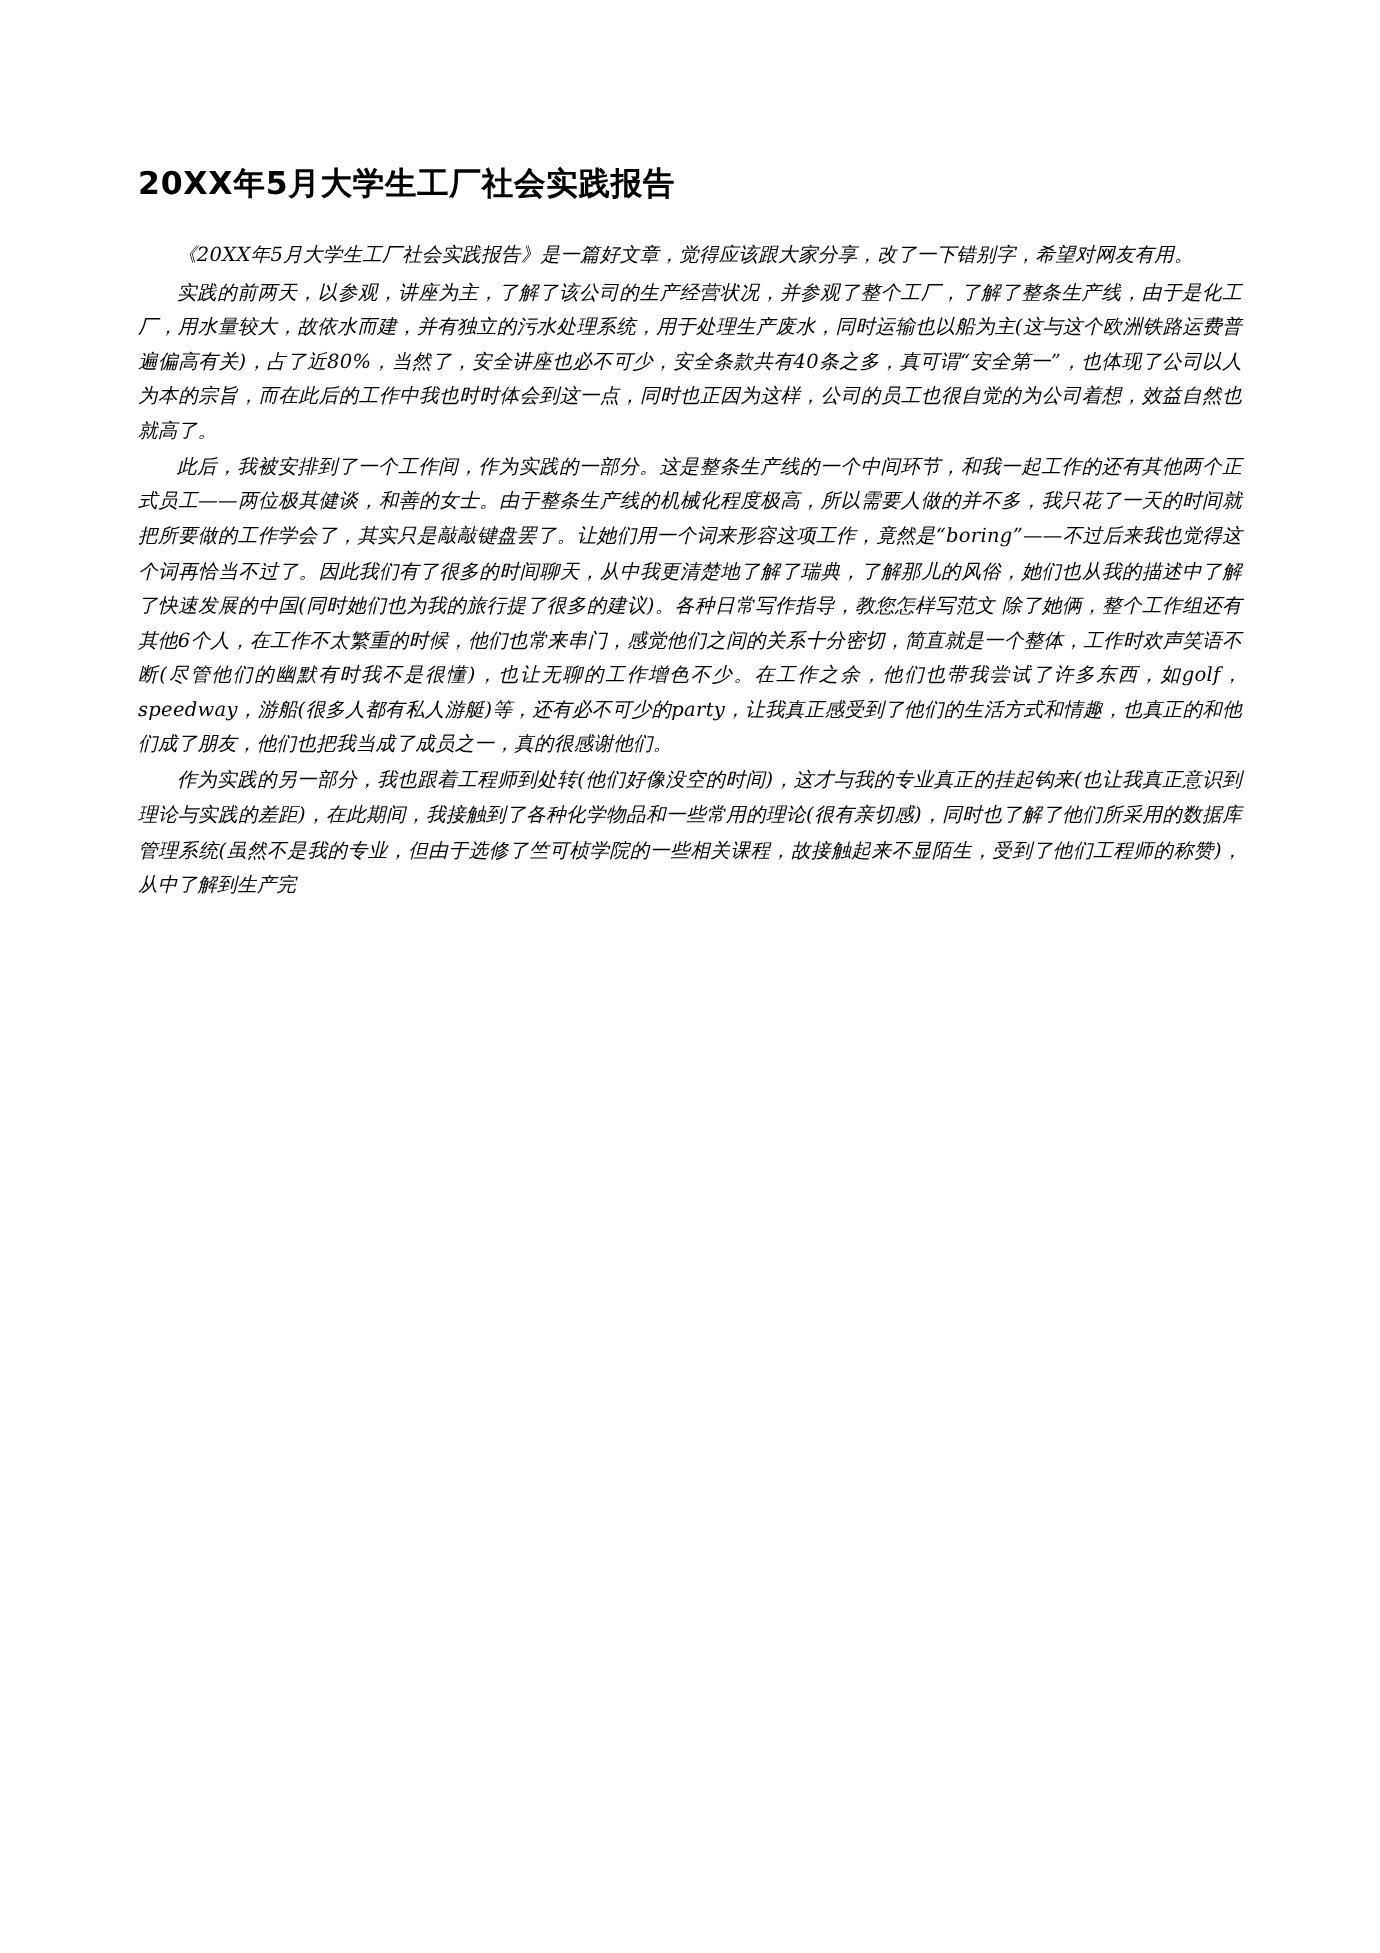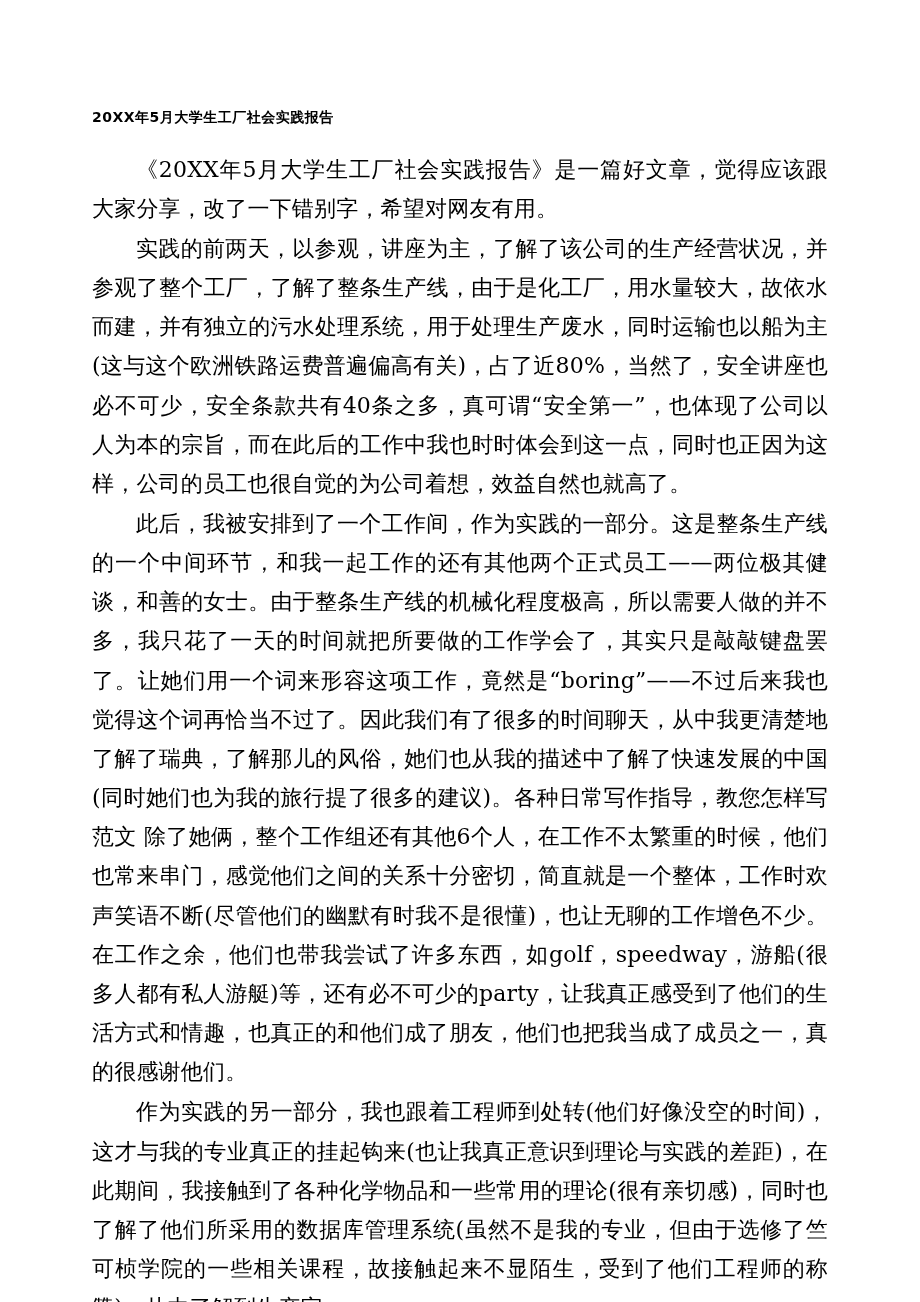--- a/index.html
+++ b/index.html
@@ -16,35 +16,36 @@
   .page {
     position: relative;
     width: 920px;
     height: 1302px;
     box-sizing: border-box;
     padding: 108px 92px 40px 92px;
     background: #ffffff;
   }
   .doc-title {
     font-family: "DejaVu Sans", "Liberation Sans", sans-serif;
-    font-size: 14px;
+    font-size: 21px;
     font-weight: bold;
     letter-spacing: 0.5px;
     margin: 0 0 22px 0;
     line-height: 1.4;
     text-align: left;
   }
   .para {
-    font-size: 22px;
+    font-size: 13px;
     line-height: 1.78;
     text-align: justify;
     text-justify: inter-ideograph;
     text-indent: 2em;
     margin: 0 0 1px 0;
     letter-spacing: 0.2px;
+    font-style: italic;
   }
 </style>
 </head>
 <body>
 
 <div class="page">
   <h1 class="doc-title">20XX年5月大学生工厂社会实践报告</h1>
   <p class="para">《20XX年5月大学生工厂社会实践报告》是一篇好文章，觉得应该跟大家分享，改了一下错别字，希望对网友有用。</p>
   <p class="para">实践的前两天，以参观，讲座为主，了解了该公司的生产经营状况，并参观了整个工厂，了解了整条生产线，由于是化工厂，用水量较大，故依水而建，并有独立的污水处理系统，用于处理生产废水，同时运输也以船为主(这与这个欧洲铁路运费普遍偏高有关)，占了近80%，当然了，安全讲座也必不可少，安全条款共有40条之多，真可谓“安全第一”，也体现了公司以人为本的宗旨，而在此后的工作中我也时时体会到这一点，同时也正因为这样，公司的员工也很自觉的为公司着想，效益自然也就高了。</p>
   <p class="para">此后，我被安排到了一个工作间，作为实践的一部分。这是整条生产线的一个中间环节，和我一起工作的还有其他两个正式员工——两位极其健谈，和善的女士。由于整条生产线的机械化程度极高，所以需要人做的并不多，我只花了一天的时间就把所要做的工作学会了，其实只是敲敲键盘罢了。让她们用一个词来形容这项工作，竟然是“boring”——不过后来我也觉得这个词再恰当不过了。因此我们有了很多的时间聊天，从中我更清楚地了解了瑞典，了解那儿的风俗，她们也从我的描述中了解了快速发展的中国(同时她们也为我的旅行提了很多的建议)。各种日常写作指导，教您怎样写范文 除了她俩，整个工作组还有其他6个人，在工作不太繁重的时候，他们也常来串门，感觉他们之间的关系十分密切，简直就是一个整体，工作时欢声笑语不断(尽管他们的幽默有时我不是很懂)，也让无聊的工作增色不少。在工作之余，他们也带我尝试了许多东西，如golf，speedway，游船(很多人都有私人游艇)等，还有必不可少的party，让我真正感受到了他们的生活方式和情趣，也真正的和他们成了朋友，他们也把我当成了成员之一，真的很感谢他们。</p>

